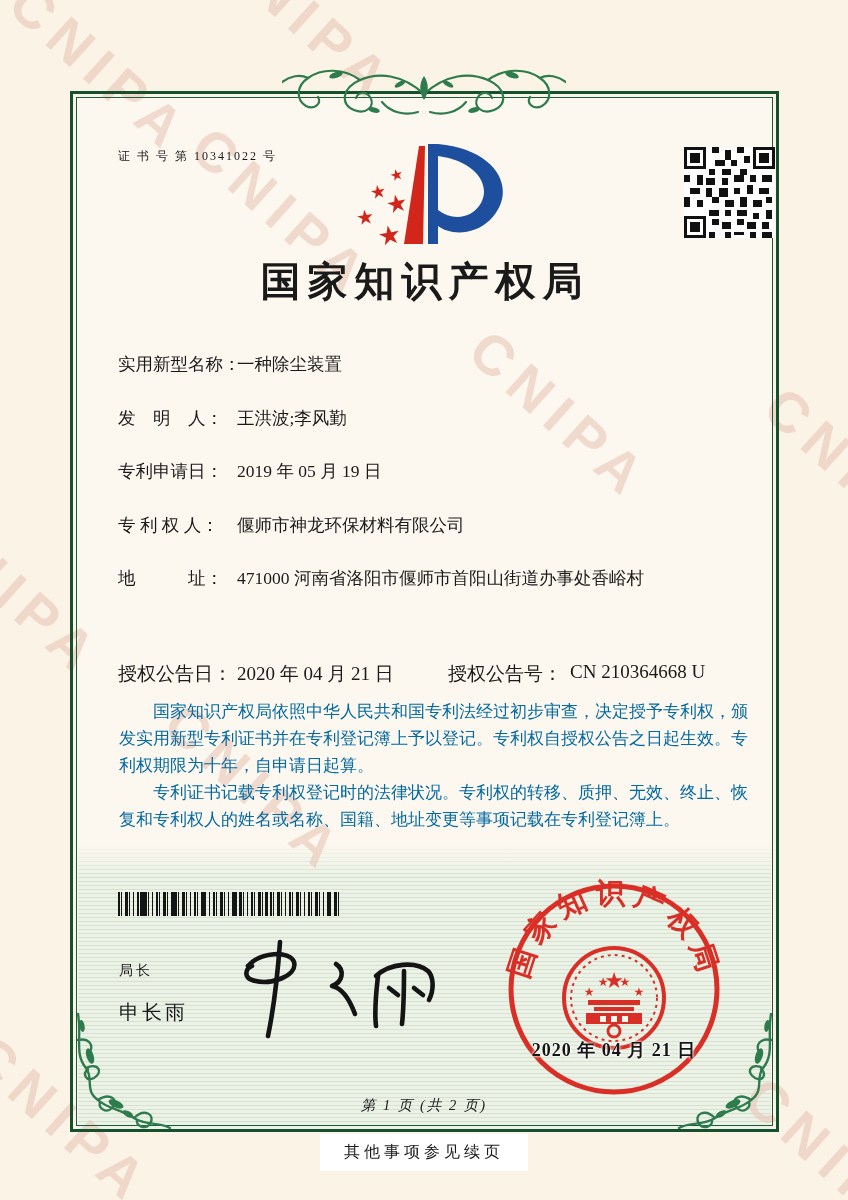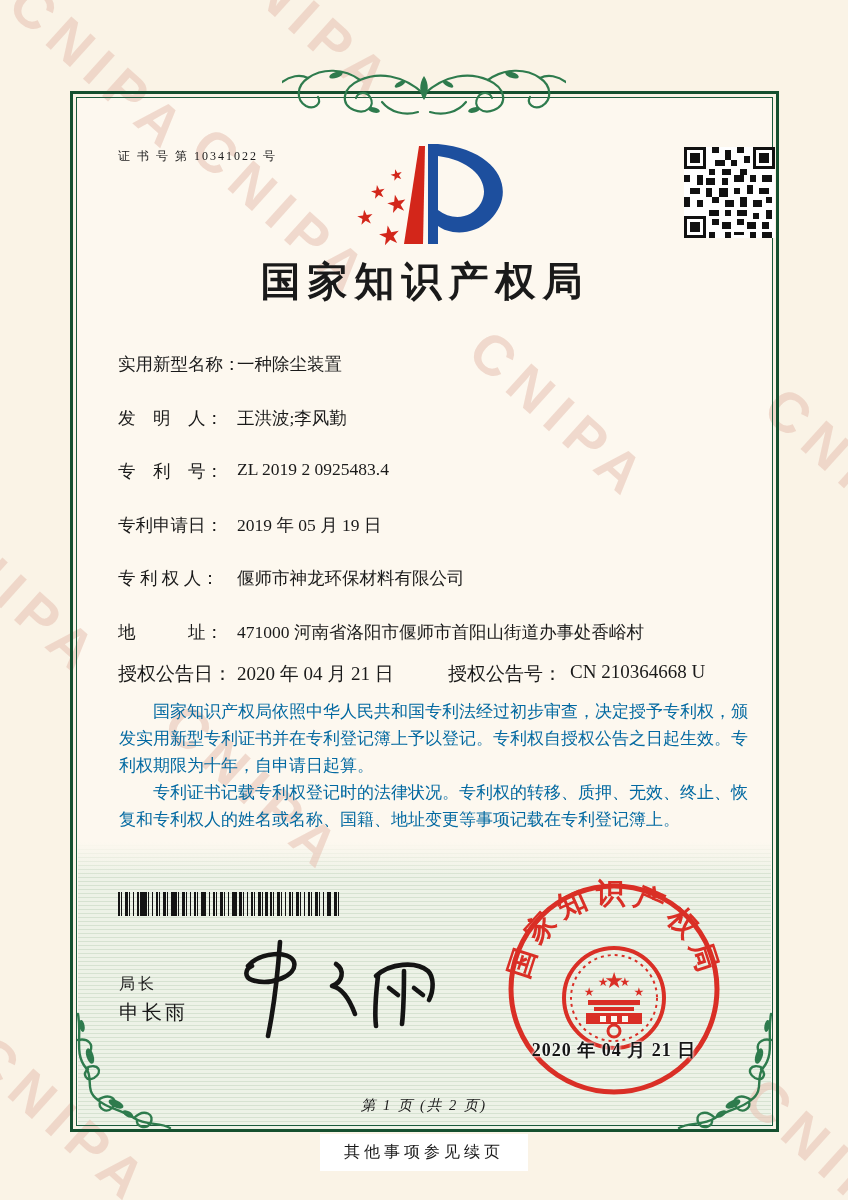--- a/index.html
+++ b/index.html
@@ -43,21 +43,21 @@
   .grant{position:absolute;left:118px;top:661px;width:640px;height:24px;font-size:19px;z-index:5;}
   .grant span{position:absolute;top:0;white-space:pre;}
   .g-date-label{left:0;} .g-date{left:119px;} .g-no-label{left:330px;} .g-no{left:452px;}
   .body-text{position:absolute;left:119px;top:698px;width:632px;font-size:17px;
     line-height:27px;z-index:5;color:#0369a1;}
   .body-text p{margin:0;text-indent:2em;}
   .barcode{position:absolute;left:118px;top:892px;width:224px;height:24px;z-index:5;
     background-image:
       repeating-linear-gradient(90deg,#141414 0 2px,rgba(0,0,0,0) 2px 3px,#141414 3px 4px,rgba(0,0,0,0) 4px 7px,#141414 7px 10px,rgba(0,0,0,0) 10px 11px,#141414 11px 12px,rgba(0,0,0,0) 12px 15px,#141414 15px 16px,rgba(0,0,0,0) 16px 19px),
       repeating-linear-gradient(90deg,rgba(0,0,0,0) 0 23px,#141414 23px 26px,rgba(0,0,0,0) 26px 31px);}
-  .signer-title{position:absolute;left:119px;top:962px;font-size:16px;letter-spacing:3px;z-index:5;margin-top:12px;}
+  .signer-title{position:absolute;left:119px;top:962px;font-size:14px;letter-spacing:3px;z-index:5;}
   .signer-name{position:absolute;left:119px;top:999px;font-size:20px;letter-spacing:3px;z-index:5;}
   .signature{position:absolute;left:218px;top:936px;z-index:5;}
   .seal{position:absolute;left:503px;top:878px;z-index:5;opacity:0.95;}
   .seal-date{position:absolute;left:503px;top:1038px;width:222px;text-align:center;
     font-size:18px;font-weight:bold;letter-spacing:1px;color:#161616;z-index:6;
     text-shadow:0 0 3px #fff,0 0 3px #fff;white-space:pre;}
   .page-info{position:absolute;left:274px;top:1096px;width:300px;text-align:center;
     font-size:14.5px;letter-spacing:2px;z-index:5;font-style:italic;}
   .footer-note{position:absolute;left:424px;top:1134px;transform:translateX(-50%);
     background:#ffffff;padding:8px 24px;font-size:16px;letter-spacing:4px;z-index:6;}
@@ -204,24 +204,20 @@
 
   <div class="field-row">
       <span class="f-label">实用新型名称：</span>
       <span class="f-value">一种除尘装置</span>
     </div>
       <div class="field-row">
       <span class="f-label">发　明　人：</span>
       <span class="f-value">王洪波;李风勤</span>
     </div>
       <div class="field-row">
-      <span class="f-label">专　利　号：</span>
-      <span class="f-value">ZL 2019 2 0925483.4</span>
-    </div>
-      <div class="field-row">
       <span class="f-label">专利申请日：</span>
       <span class="f-value">2019 年 05 月 19 日</span>
     </div>
       <div class="field-row">
       <span class="f-label">专 利 权 人：</span>
       <span class="f-value">偃师市神龙环保材料有限公司</span>
     </div>
       <div class="field-row">
       <span class="f-label">地　　　址：</span>
       <span class="f-value">471000 河南省洛阳市偃师市首阳山街道办事处香峪村</span>

